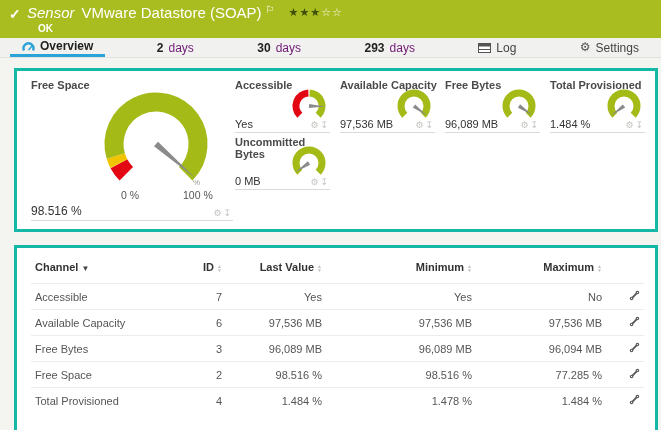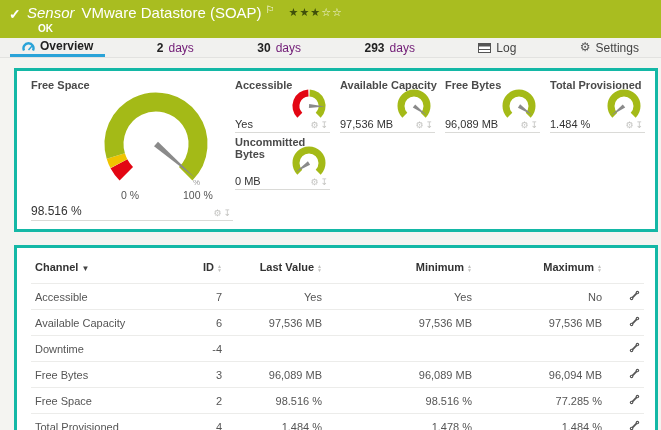--- a/index.html
+++ b/index.html
@@ -258,34 +258,20 @@
           <td class="col-num">97,536 MB</td>
           <td class="col-icon"><svg width="11" height="11" viewBox="0 0 12 12">
               <path d="M3.5,8.5 L8.5,3.5" stroke="#555" stroke-width="2"></path>
               <circle cx="2.8" cy="9.2" r="1.9" fill="#555"></circle>
               <circle cx="9.2" cy="2.8" r="1.9" fill="#555"></circle>
               <circle cx="2.8" cy="9.2" r="0.7" fill="#fff"></circle>
               <circle cx="9.2" cy="2.8" r="0.7" fill="#fff"></circle>
             </svg></td>
         </tr>
         <tr>
-          <td class="col-channel">Downtime</td>
-          <td class="col-num">-4</td>
-          <td class="col-num"></td>
-          <td class="col-num"></td>
-          <td class="col-num"></td>
-          <td class="col-icon"><svg width="11" height="11" viewBox="0 0 12 12">
-              <path d="M3.5,8.5 L8.5,3.5" stroke="#555" stroke-width="2"></path>
-              <circle cx="2.8" cy="9.2" r="1.9" fill="#555"></circle>
-              <circle cx="9.2" cy="2.8" r="1.9" fill="#555"></circle>
-              <circle cx="2.8" cy="9.2" r="0.7" fill="#fff"></circle>
-              <circle cx="9.2" cy="2.8" r="0.7" fill="#fff"></circle>
-            </svg></td>
-        </tr>
-        <tr>
           <td class="col-channel">Free Bytes</td>
           <td class="col-num">3</td>
           <td class="col-num">96,089 MB</td>
           <td class="col-num">96,089 MB</td>
           <td class="col-num">96,094 MB</td>
           <td class="col-icon"><svg width="11" height="11" viewBox="0 0 12 12">
               <path d="M3.5,8.5 L8.5,3.5" stroke="#555" stroke-width="2"></path>
               <circle cx="2.8" cy="9.2" r="1.9" fill="#555"></circle>
               <circle cx="9.2" cy="2.8" r="1.9" fill="#555"></circle>
               <circle cx="2.8" cy="9.2" r="0.7" fill="#fff"></circle>

